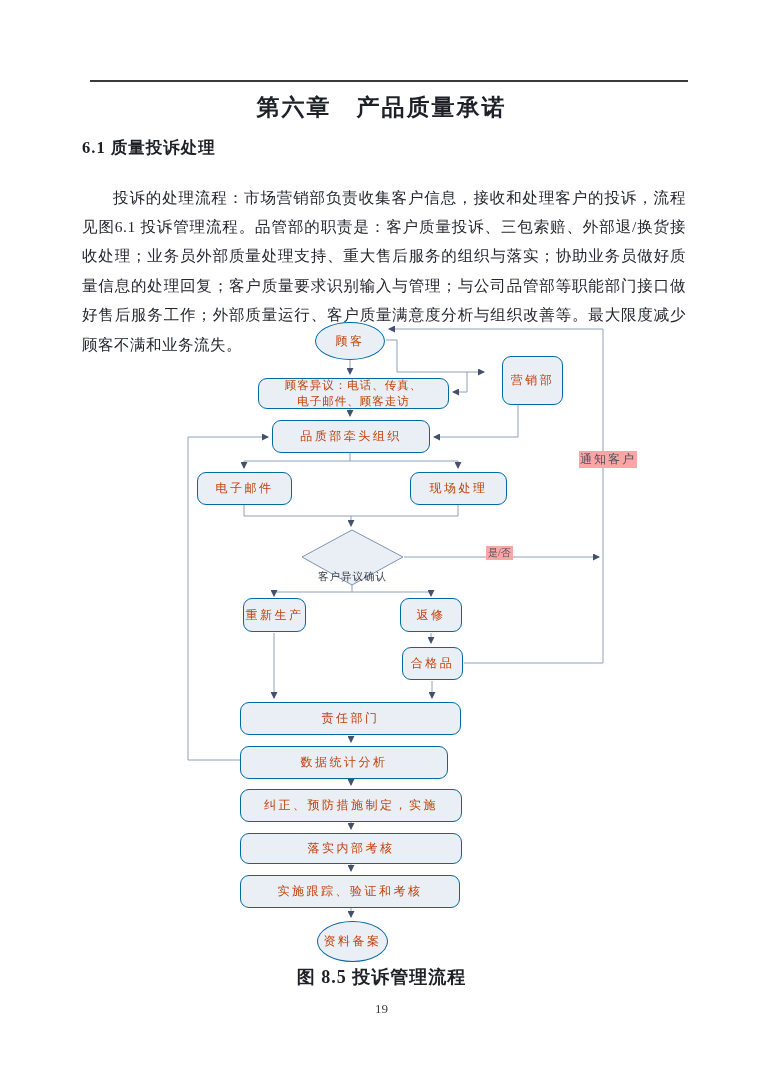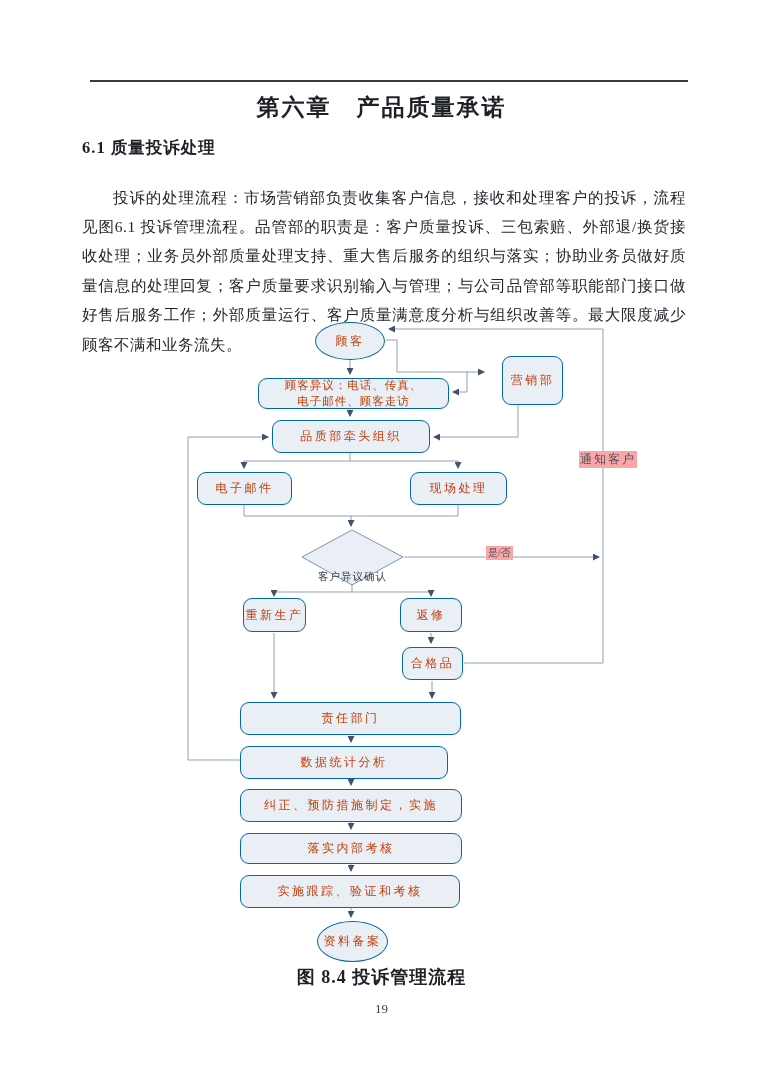--- a/index.html
+++ b/index.html
@@ -131,17 +131,17 @@
 
   <div class="node" style="left:240px;top:833px;width:222px;height:31px;">落实内部考核</div>
 
   <div class="node" style="left:240px;top:875px;width:220px;height:33px;">实施跟踪、验证和考核</div>
 
   <div class="node ellipse" style="left:317px;top:921px;width:71px;height:41px;">资料备案</div>
 
   <span class="edge-label decision">是/否</span>
   <span class="edge-label notify">通知客户</span>
 
-  <div class="figure-caption">图 8.4 投诉管理流程</div>
+  <div class="figure-caption">图 8.5 投诉管理流程</div>
 
   <div class="page-number">19</div>
 
 </div>
 
 </body></html>

